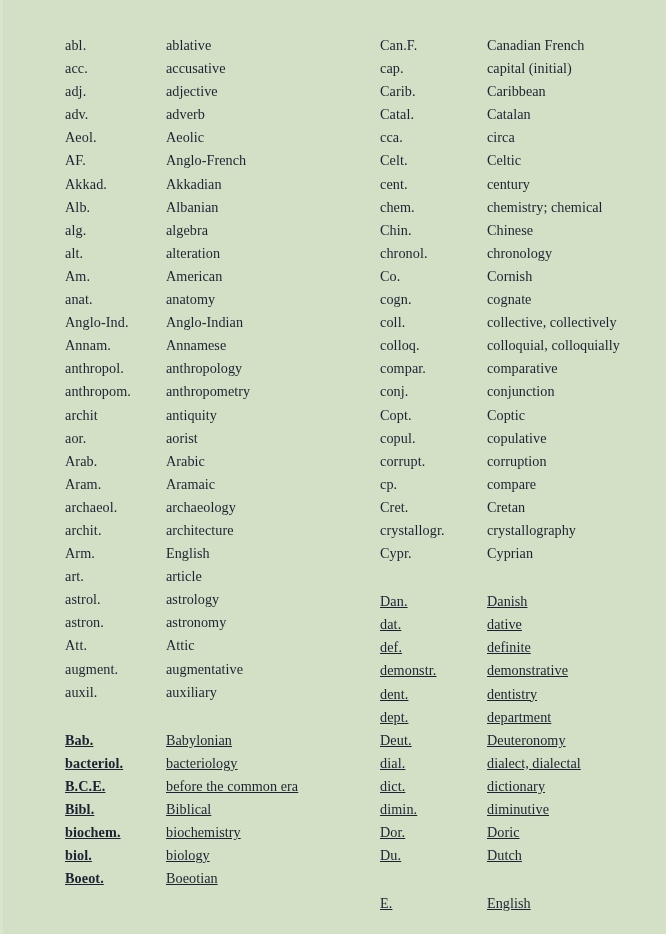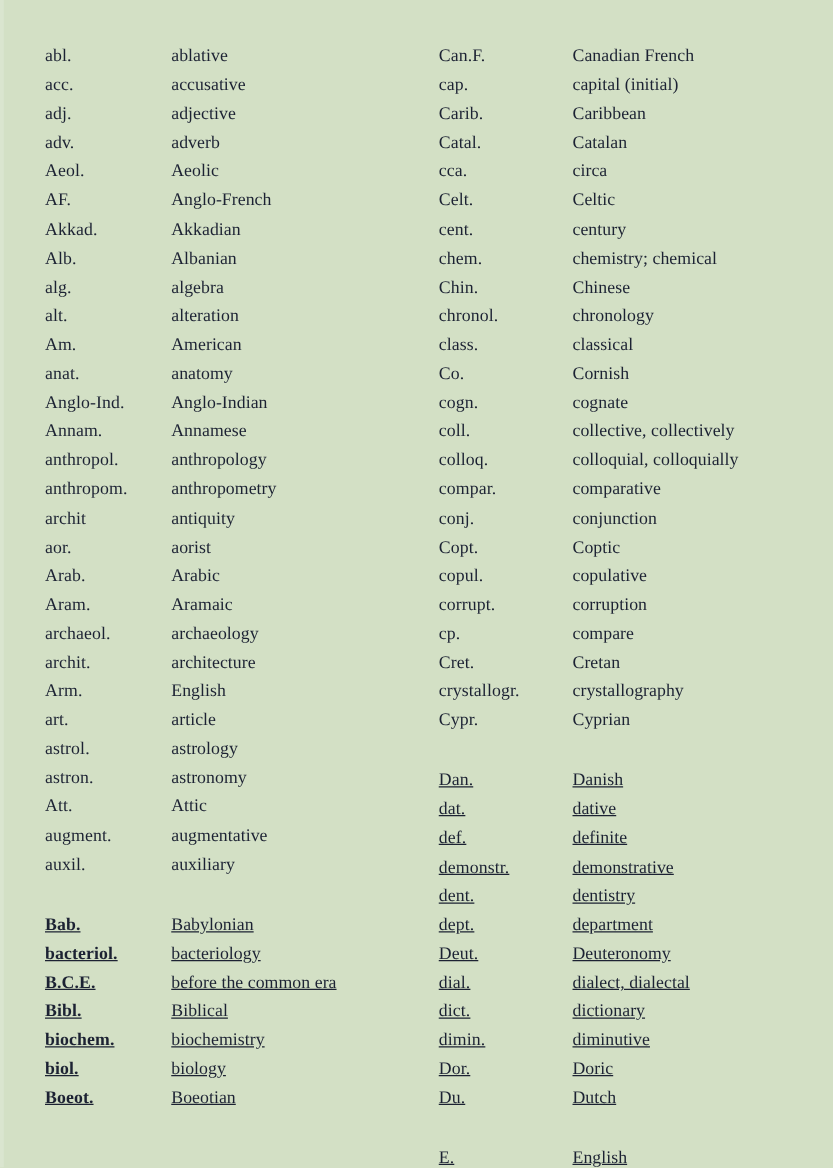--- a/index.html
+++ b/index.html
@@ -38,20 +38,21 @@
     box-sizing: border-box;
     padding-top: 34px;
     width: 333px;
     height: 934px;
   }
   .column-left  { padding-left: 36px; }
   .column-right { padding-left: 18px; }
 
   .section {
     display: block;
+    margin-left: 29px;
   }
   .section + .section {
     margin-top: 25px;
     text-decoration: underline;
   }
   .entry {
     display: flex;
     flex-direction: row;
     height: 23.1px;
     line-height: 23.1px;
@@ -266,24 +267,20 @@
         </div>
         <div class="entry">
           <span class="abbr">Chin.</span>
           <span class="defn">Chinese</span>
         </div>
         <div class="entry">
           <span class="abbr">chronol.</span>
           <span class="defn">chronology</span>
         </div>
         <div class="entry">
-          <span class="abbr">class.</span>
-          <span class="defn">classical</span>
-        </div>
-        <div class="entry">
           <span class="abbr">Co.</span>
           <span class="defn">Cornish</span>
         </div>
         <div class="entry">
           <span class="abbr">cogn.</span>
           <span class="defn">cognate</span>
         </div>
         <div class="entry">
           <span class="abbr">coll.</span>
           <span class="defn">collective, collectively</span>

